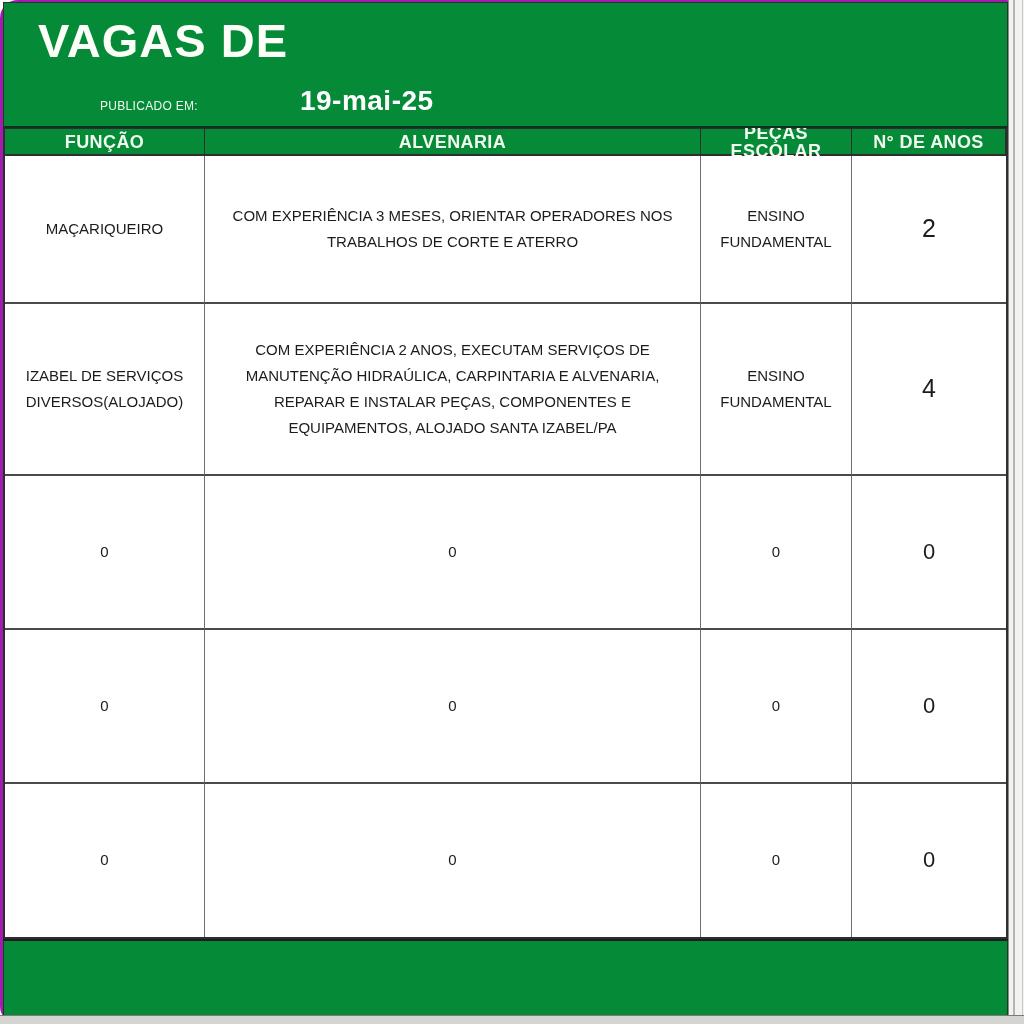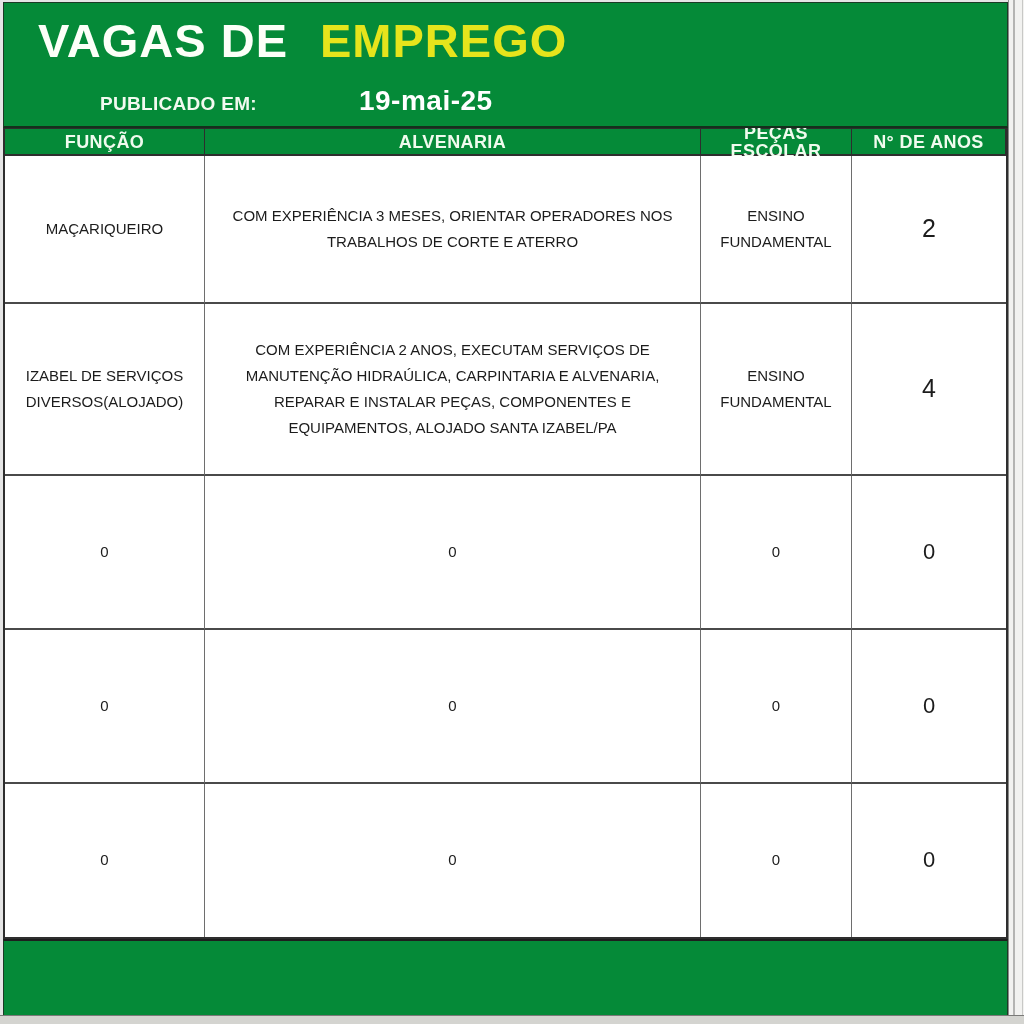--- a/index.html
+++ b/index.html
@@ -3,21 +3,21 @@
 <meta charset="utf-8">
 <style>
   * { margin:0; padding:0; box-sizing:border-box; }
   html,body { width:1024px; height:1024px; }
   body {
     font-family: "Liberation Sans", "DejaVu Sans", sans-serif;
     background:#ffffff;
     position:relative;
     overflow:hidden;
   }
-  .page { position:absolute; inset:0; background:#e5e5e5; }
+  .page { position:absolute; inset:0; background:#a21caf;border-radius:18px; }
 
   
   .v-scrollbar {
     position:absolute; top:0; right:0; width:16px; height:1015px;
     background:#f2f2f0;
     border-left:1px solid #8a8a88;
   }
   .v-scrollbar .track-line {
     position:absolute; top:0; left:4px; width:2px; height:100%;
     background:#b4b4b2;
@@ -46,21 +46,21 @@
     position:relative; color:#ffffff;
   }
   .hero-title {
     position:absolute; left:34px; top:10px;
     font-size:47px; font-weight:bold; letter-spacing:1px;
     display:flex; gap:32px; align-items:baseline;
   }
   .hero-title .t1 { color:#fcfff8; }
   .hero-title .t2 { color:#e6e41c; }
   .pub-row { position:absolute; left:64px; top:82px; display:flex; align-items:baseline; }
-  .pub-label { font-size:19px; font-weight:bold; color:#f2faf0; letter-spacing:0.3px;padding-left:32px; }
+  .pub-label { font-size:12px; font-weight:normal; color:#f2faf0; letter-spacing:0.3px;padding-left:32px; }
   .pub-date  { font-size:28px; font-weight:bold; color:#ffffff; margin-left:102px; letter-spacing:0.5px; }
 
   
   .grid {
     display:grid;
     grid-template-columns:200px 496px 151px auto;
     border:2px solid #2e2e2e; border-top-width:1px;
     background:#ffffff;
   }
   .cell {
@@ -96,21 +96,20 @@
 </head>
 <body>
 
 <div class="page">
 
   <div class="content">
 
     <div class="hero">
       <div class="hero-title">
         <span class="t1">VAGAS DE</span>
-        <span class="t2">EMPREGO</span>
       </div>
       <div class="pub-row">
         <span class="pub-label">PUBLICADO EM:</span>
         <span class="pub-date">19-mai-25</span>
       </div>
     </div>
 
     <div class="grid">
 
       <div class="head" style="display:contents;">

